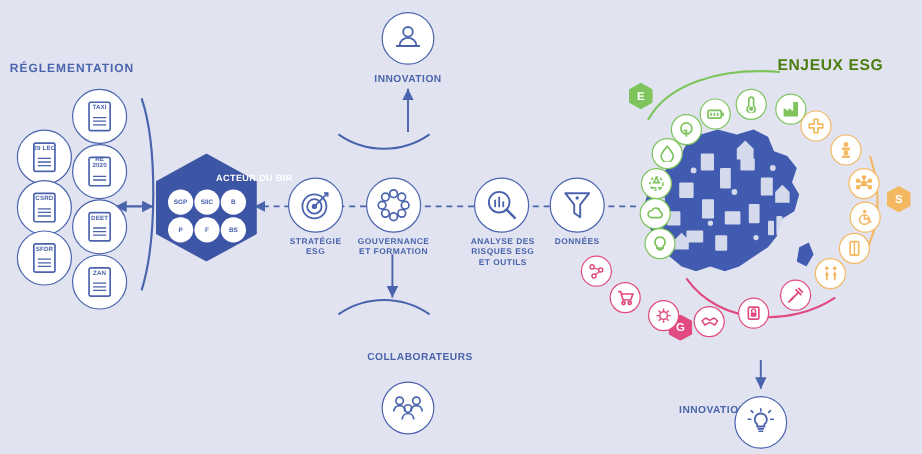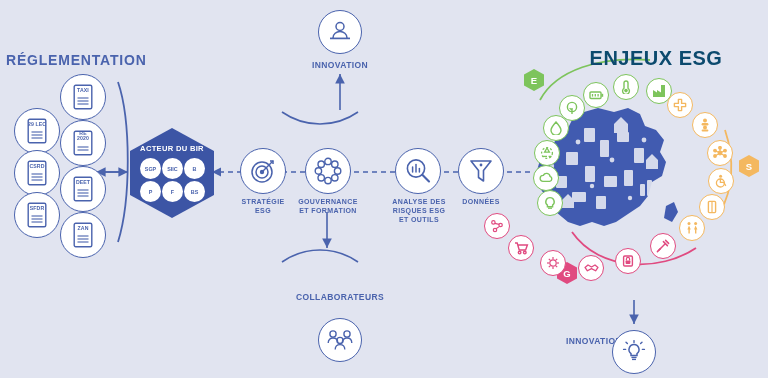--- a/index.html
+++ b/index.html
@@ -17,22 +17,22 @@
     color: #4a63ad;
     font-weight: bold;
     text-align: center;
     letter-spacing: .4px;
     line-height: 1.25;
     white-space: pre-line;
     user-select: none;
   }
   .lbl-sm { font-size: 7px; }
   .lbl-md { font-size: 8.5px; }
-  .lbl-title { font-size: 14px; letter-spacing: .8px; }
-  .lbl-esg { font-size: 20px; letter-spacing: .5px; color: #0c4a6e; }
+  .lbl-title { font-size: 10px; letter-spacing: .8px; }
+  .lbl-esg { font-size: 13px; letter-spacing: .5px; color: #4d7c0f; text-align: right; }
 
   
   .node {
     position: absolute;
     border-radius: 50%;
     background: #ffffff;
     border: 1.6px solid #4a63ad;
     display: flex; align-items: center; justify-content: center;
   }
   .node svg { display: block; }
@@ -215,21 +215,21 @@
         <rect x="1.2" y="1.2" width="17.6" height="23.6" rx="1.5" fill="none" stroke="#4a63ad" stroke-width="1.4"></rect>
         <g stroke="#4a63ad" stroke-width="1.1">
           <line x1="4.5" y1="14" x2="15.5" y2="14"></line>
           <line x1="4.5" y1="17" x2="15.5" y2="17"></line>
           <line x1="4.5" y1="20" x2="15.5" y2="20"></line>
         </g>
       </svg>
     <span class="doc-tag" style="top:13px;">ZAN</span>
   </div>
 
-  <div class="hexwrap" style="left:126px; top:126px; width:92px; height:94px;">
+  <div class="hexwrap" style="left:126px; top:126px; width:92px; height:94px;padding-left:40px;">
     <svg width="92" height="94" viewBox="0 0 92 94" style="position:absolute;left:0;top:0;">
       <polygon points="46,2 88,25 88,69 46,92 4,69 4,25" fill="#3c55a5"></polygon>
     </svg>
     <div class="hex-title" style="top:18px;">ACTEUR DU BIR</div>
     <div class="hex-chip" style="left:14px; top:32px; width:21px; height:21px;">SGP</div>
     <div class="hex-chip" style="left:36px; top:32px; width:21px; height:21px;">SIIC</div>
     <div class="hex-chip" style="left:58px; top:32px; width:21px; height:21px;">B</div>
     <div class="hex-chip" style="left:14px; top:55px; width:21px; height:21px;">P</div>
     <div class="hex-chip" style="left:36px; top:55px; width:21px; height:21px;">F</div>
     <div class="hex-chip" style="left:58px; top:55px; width:21px; height:21px;">BS</div>
@@ -289,21 +289,21 @@
 
   <div class="node" style="left:318px; top:10px; width:44px; height:44px;">
     <svg width="26" height="26" viewBox="0 0 26 26">
       <circle cx="13" cy="7.5" r="4" fill="none" stroke="#4a63ad" stroke-width="1.5"></circle>
       <path d="M6,19 C6,15 9.4,12.6 13,12.6 C16.6,12.6 20,15 20,19" fill="none" stroke="#4a63ad" stroke-width="1.5"></path>
       <line x1="3" y1="19.4" x2="23" y2="19.4" stroke="#4a63ad" stroke-width="1.7"></line>
     </svg>
   </div>
   <div class="lbl lbl-md" style="left:290px; top:60px; width:100px;">INNOVATION</div>
 
-  <div class="lbl lbl-md" style="left:278px; top:292px; width:124px;">COLLABORATEURS</div>
+  <div class="lbl lbl-md" style="left:288px; top:292px; width:124px;">COLLABORATEURS</div>
   <div class="node" style="left:318px; top:318px; width:44px; height:44px;">
     <svg width="28" height="26" viewBox="0 0 28 26">
       <g fill="none" stroke="#4a63ad" stroke-width="1.35">
         <circle cx="7" cy="7" r="3.1"></circle>
           <path d="M2.2,16 C2.2,12.8 4.4,11 7,11 C9.6,11 11.8,12.8 11.8,16"></path>
         <circle cx="21" cy="7" r="3.1"></circle>
           <path d="M16.2,16 C16.2,12.8 18.4,11 21,11 C23.6,11 25.8,12.8 25.8,16"></path>
         <circle cx="14" cy="13.4" r="3.1"></circle>
           <path d="M9.2,22.6 C9.2,19.4 11.4,17.6 14,17.6 C16.6,17.6 18.8,19.4 18.8,22.6"></path>
       </g>

